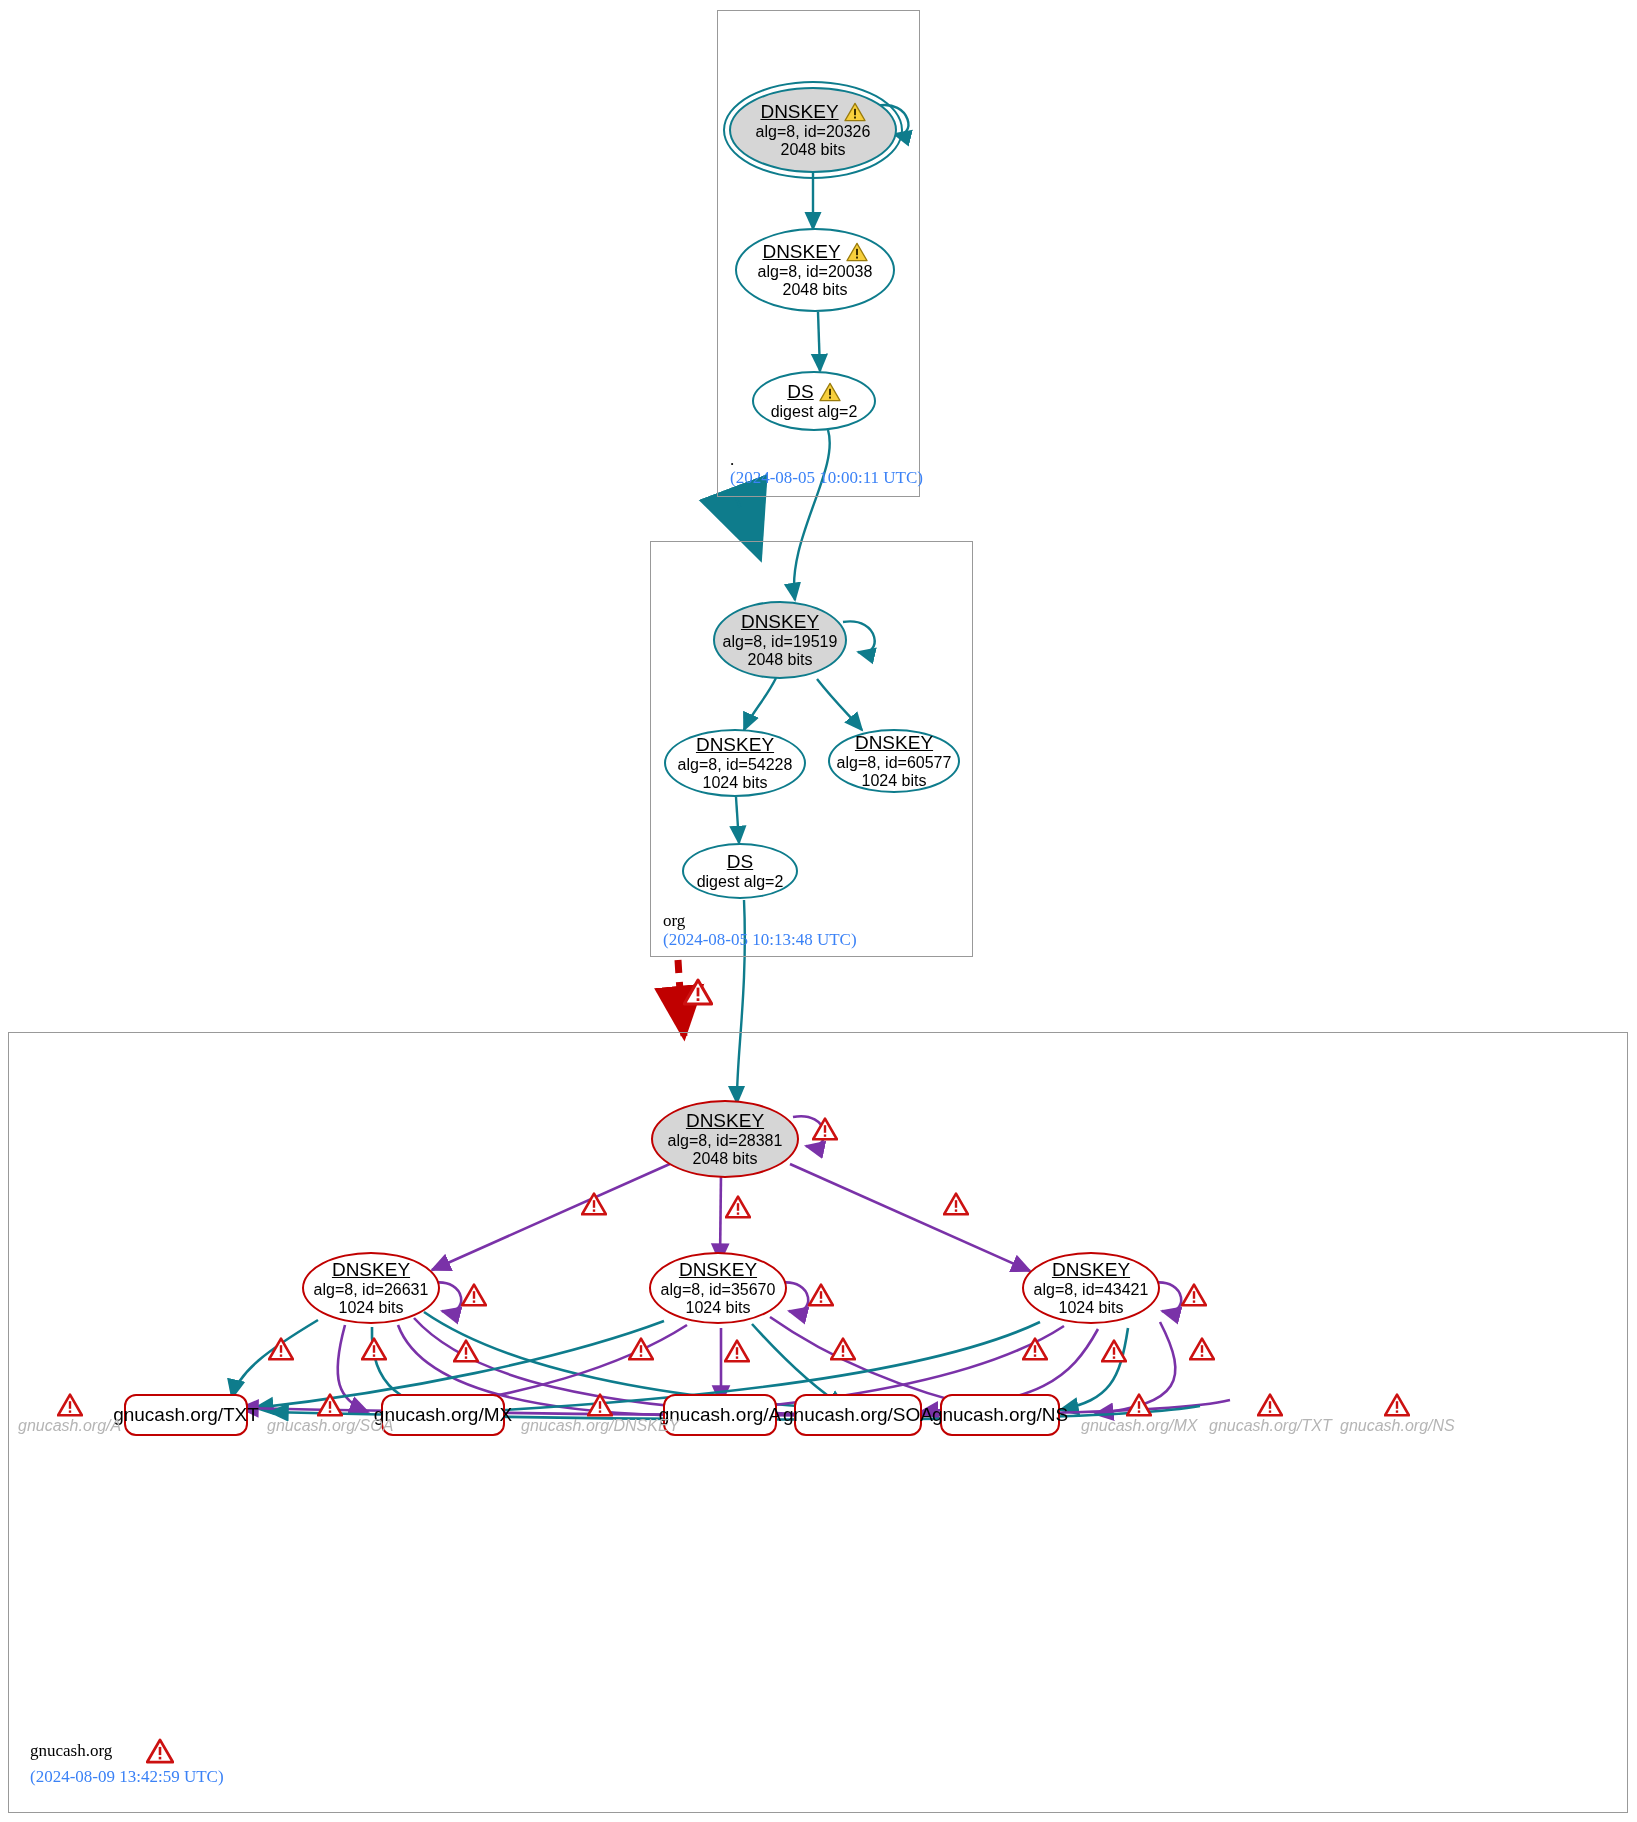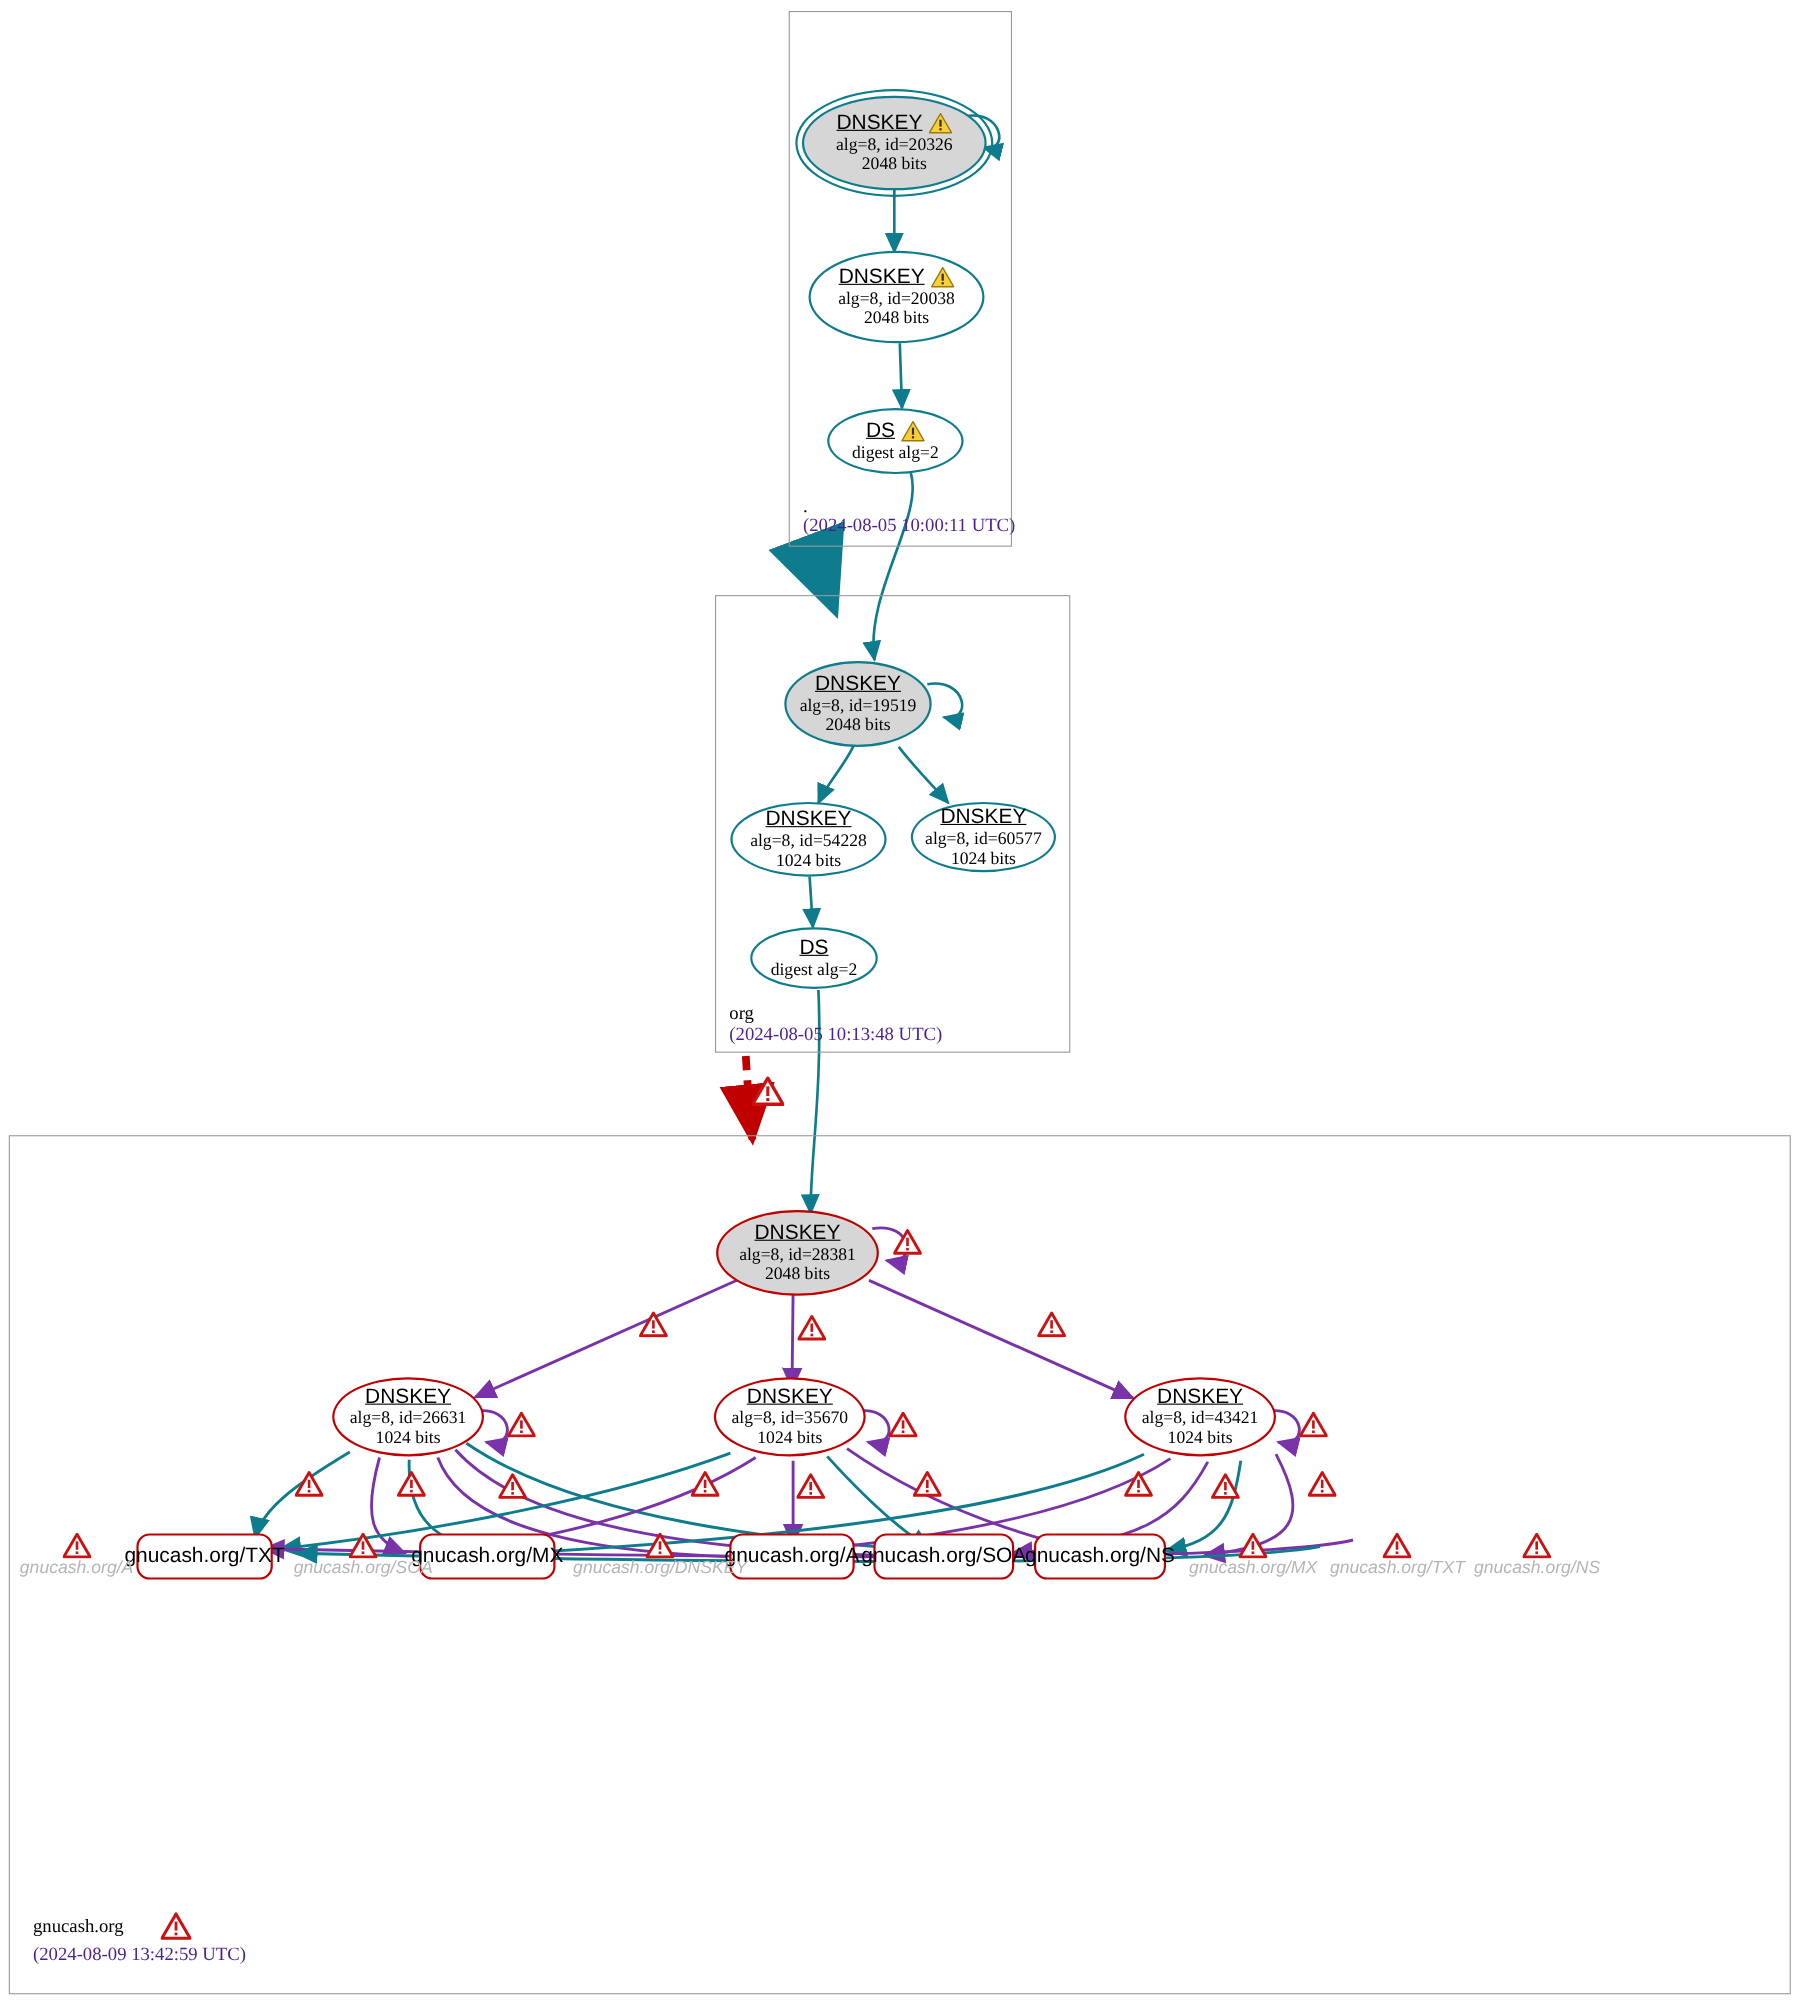--- a/index.html
+++ b/index.html
@@ -30,21 +30,21 @@
     position: absolute;
     font-family: "Liberation Serif", serif;
     font-size: 17px;
     color: #000000;
     white-space: nowrap;
   }
   .zone-time {
     position: absolute;
     font-family: "Liberation Serif", serif;
     font-size: 17px;
-    color: #4c1d95;
+    color: #3b82f6;
     white-space: nowrap;
   }
   .node {
     position: absolute;
     box-sizing: border-box;
     display: flex;
     flex-direction: column;
     align-items: center;
     justify-content: center;
     text-align: center;
@@ -65,21 +65,21 @@
     font-family: "Liberation Sans", sans-serif;
     font-size: 19px;
     color: #000000;
     display: flex;
     align-items: center;
     gap: 5px;
     white-space: nowrap;
     text-decoration: underline;
   }
   .node .t2, .node .t3 {
-    font-family: Liberation Serif, serif;
+    font-family: Liberation Sans, sans-serif;
     font-size: 16px;
     color: #000000;
     white-space: nowrap;
   }
   .sep-ring {
     position: absolute;
     border: 2px solid #0e7c8c;
     border-radius: 50%;
     box-sizing: border-box;
     pointer-events: none;

